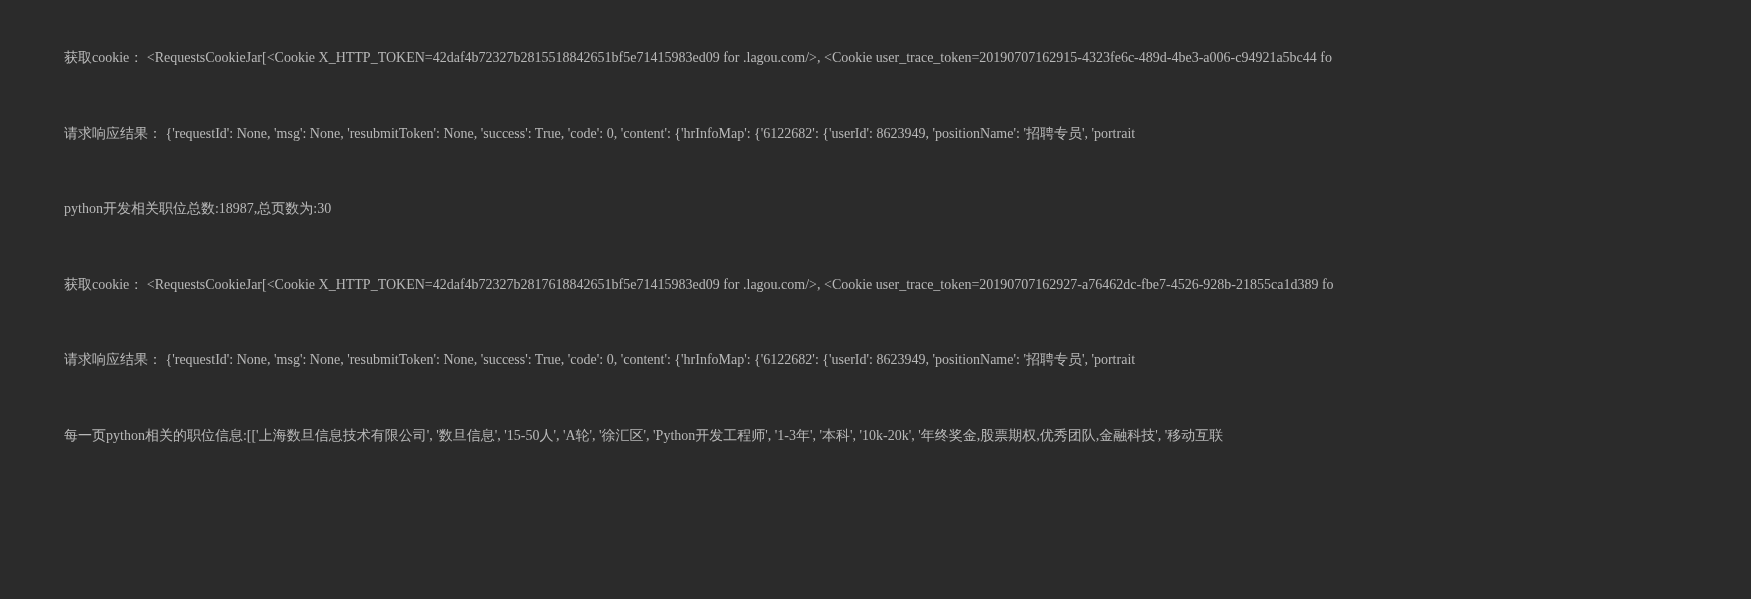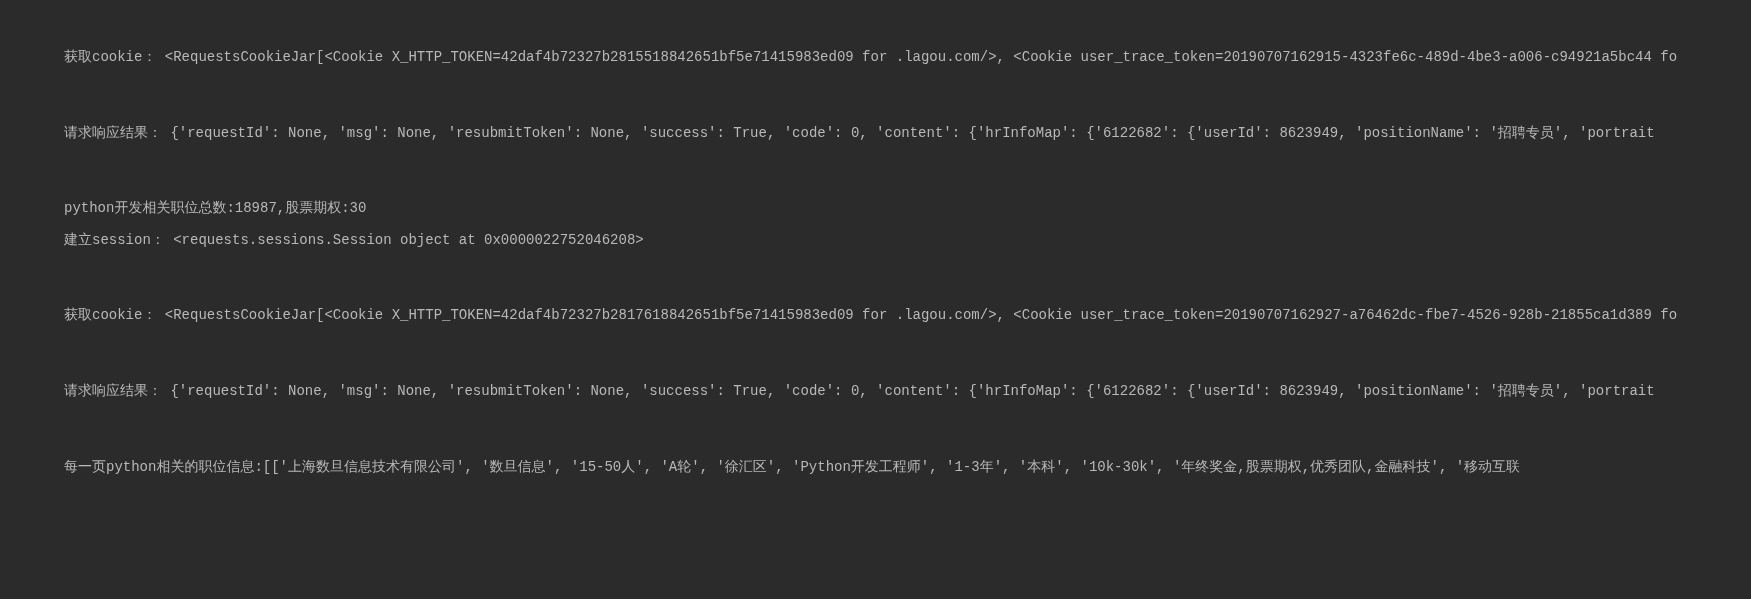--- a/index.html
+++ b/index.html
@@ -1,18 +1,19 @@
 <!DOCTYPE html>
 <html><head>
   <meta charset="utf-8">
   <style>
     * {
       margin: 12px;
       padding: 0;
       box-sizing: border-box;
+      font-family: Liberation Serif, serif;
     }
     body {
       background-color: #2b2b2b;
       color: #b8b8b8;
       font-family: "Consolas", "Courier New", monospace;
       font-size: 14px;
       line-height: 1.4;
       padding: 12px 16px;
       width: 1751px;
       height: 599px;
@@ -29,22 +30,21 @@
     }
   </style>
 </head>
 <body>
 
 <div>
   <div class="line">获取cookie：  &lt;RequestsCookieJar[&lt;Cookie X_HTTP_TOKEN=42daf4b72327b2815518842651bf5e71415983ed09 for .lagou.com/&gt;, &lt;Cookie user_trace_token=20190707162915-4323fe6c-489d-4be3-a006-c94921a5bc44 fo</div>
   <div class="spacer"></div>
   <div class="line">请求响应结果：  {'requestId': None, 'msg': None, 'resubmitToken': None, 'success': True, 'code': 0, 'content': {'hrInfoMap': {'6122682': {'userId': 8623949, 'positionName': '招聘专员', 'portrait</div>
   <div class="spacer"></div>
-  <div class="line">python开发相关职位总数:18987,股票期权:30</div>
-  <div class="line">建立session：  &lt;requests.sessions.Session object at 0x0000022752046208&gt;</div>
+  <div class="line">python开发相关职位总数:18987,总页数为:30</div>
   <div class="spacer"></div>
   <div class="line">获取cookie：  &lt;RequestsCookieJar[&lt;Cookie X_HTTP_TOKEN=42daf4b72327b2817618842651bf5e71415983ed09 for .lagou.com/&gt;, &lt;Cookie user_trace_token=20190707162927-a76462dc-fbe7-4526-928b-21855ca1d389 fo</div>
   <div class="spacer"></div>
   <div class="line">请求响应结果：  {'requestId': None, 'msg': None, 'resubmitToken': None, 'success': True, 'code': 0, 'content': {'hrInfoMap': {'6122682': {'userId': 8623949, 'positionName': '招聘专员', 'portrait</div>
   <div class="spacer"></div>
-  <div class="line">每一页python相关的职位信息:[['上海数旦信息技术有限公司', '数旦信息', '15-50人', 'A轮', '徐汇区', 'Python开发工程师', '1-3年', '本科', '10k-30k', '年终奖金,股票期权,优秀团队,金融科技', '移动互联</div>
+  <div class="line">每一页python相关的职位信息:[['上海数旦信息技术有限公司', '数旦信息', '15-50人', 'A轮', '徐汇区', 'Python开发工程师', '1-3年', '本科', '10k-20k', '年终奖金,股票期权,优秀团队,金融科技', '移动互联</div>
   <div class="spacer"></div>
 </div>
 
 </body></html>

